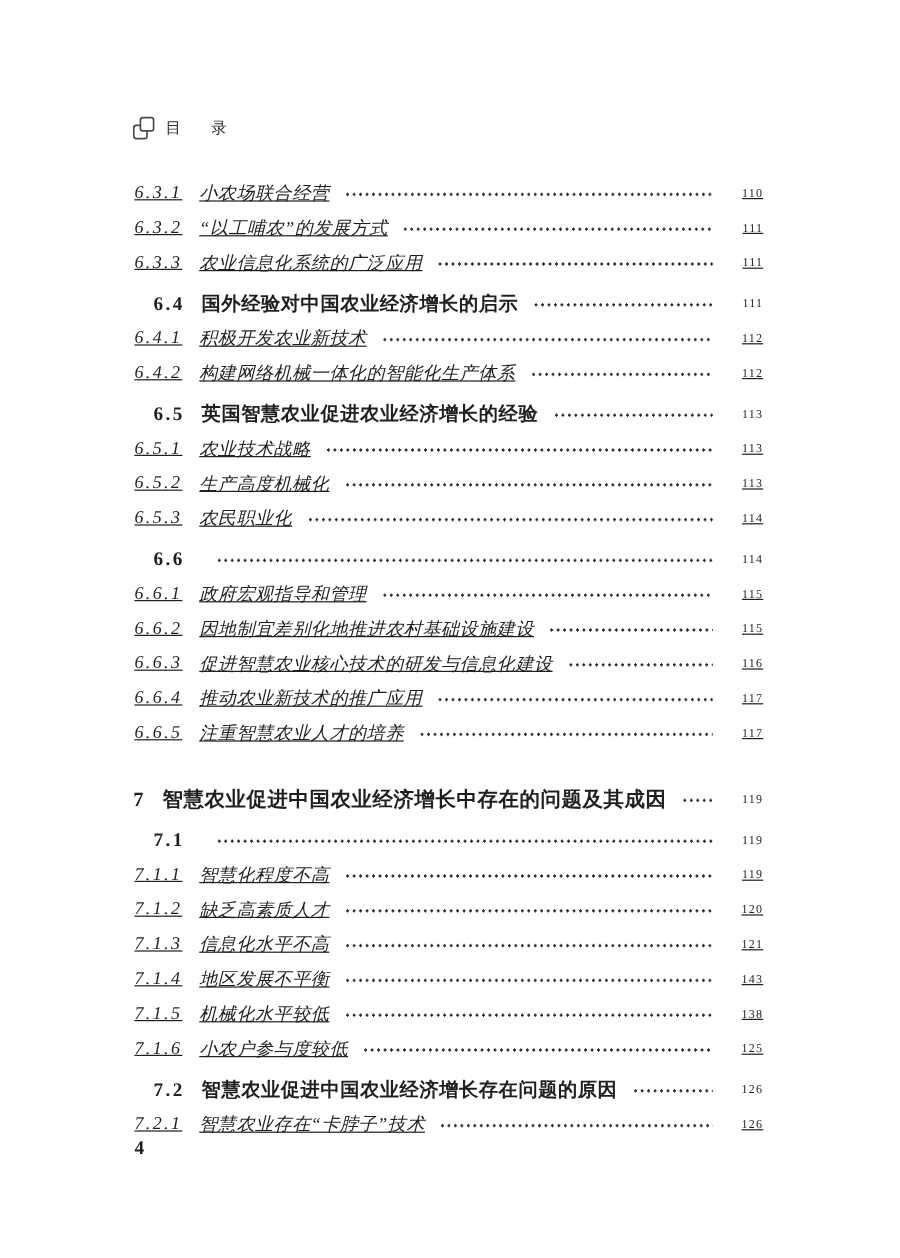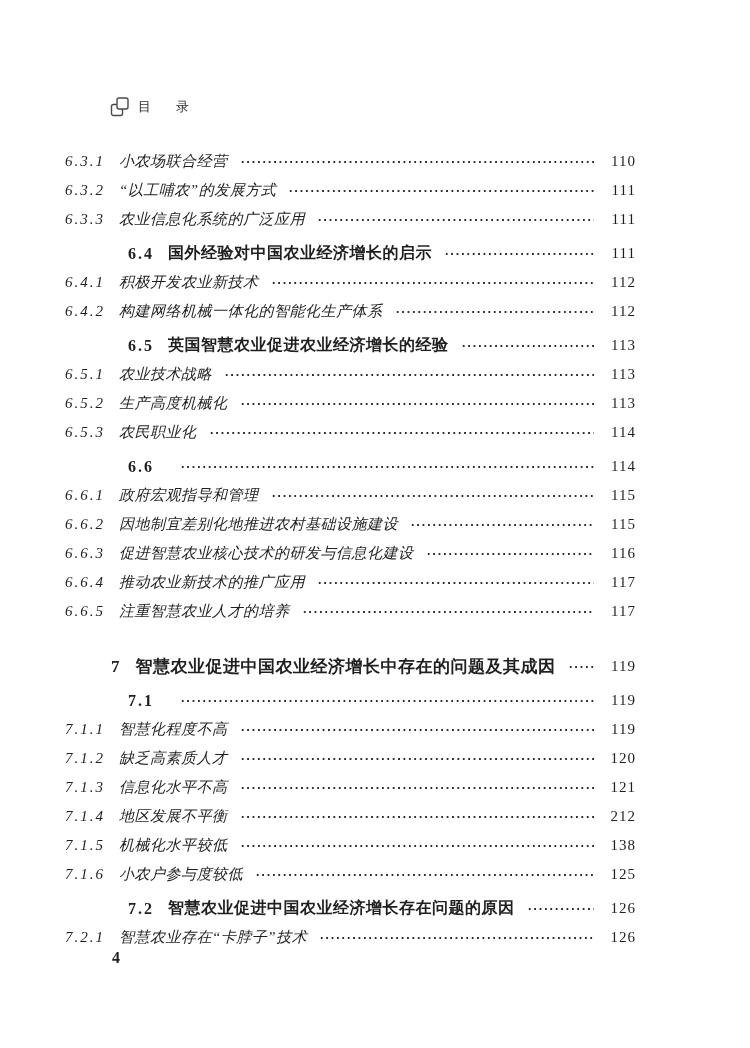--- a/index.html
+++ b/index.html
@@ -27,37 +27,37 @@
     padding-right:114px; font-size:15px; color:#1f1f1f;
   }
   .toc-row.level-1 {
     padding-left:111px; margin-top:26px;
     font-family:"Liberation Sans", sans-serif; font-weight:bold; font-size:17px;
   }
   .toc-row.level-2 {
     padding-left:128px; margin-top:5px;
     font-family:"Liberation Sans", sans-serif; font-weight:bold; font-size:16px;
   }
-  .toc-row.level-3 { padding-left:65px; font-style:italic; }
+  .toc-row.level-3 { padding-left:112px; font-style:italic;text-decoration:underline; }
   .toc-num {
     letter-spacing:2px; margin-right:14px; white-space:nowrap;
     font-family:"Liberation Serif", serif; font-style:normal;
   }
   .level-3 .toc-num { font-style:italic; }
   .toc-title { white-space:nowrap; letter-spacing:0.5px; }
   .toc-leader {
     flex:1; align-self:stretch; margin:0 8px 0 12px; min-width:16px;
     background-image:radial-gradient(circle, #2c2c2c 1.15px, rgba(0,0,0,0) 1.35px);
     background-size:5.4px 6px; background-repeat:repeat-x;
     background-position:left center;
   }
   .toc-page {
     min-width:34px; text-align:right; white-space:nowrap;
     font-family:"Liberation Serif", serif;
-    font-style:normal; font-weight:normal; font-size:15px; letter-spacing:1px;
+    font-style:normal; font-weight:normal; font-size:10px; letter-spacing:1px;
   }
   
   .folio {
     position:absolute; left:112px; top:949px;
     font-size:16px; font-weight:bold; font-family:"Liberation Serif", serif;
   }
 </style>
 </head>
 <body>
 
@@ -195,21 +195,21 @@
       <div class="toc-row level-3">
       <span class="toc-num">7.1.3</span>
       <span class="toc-title">信息化水平不高</span>
       <span class="toc-leader"></span>
       <span class="toc-page">121</span>
     </div>
       <div class="toc-row level-3">
       <span class="toc-num">7.1.4</span>
       <span class="toc-title">地区发展不平衡</span>
       <span class="toc-leader"></span>
-      <span class="toc-page">212</span>
+      <span class="toc-page">143</span>
     </div>
       <div class="toc-row level-3">
       <span class="toc-num">7.1.5</span>
       <span class="toc-title">机械化水平较低</span>
       <span class="toc-leader"></span>
       <span class="toc-page">138</span>
     </div>
       <div class="toc-row level-3">
       <span class="toc-num">7.1.6</span>
       <span class="toc-title">小农户参与度较低</span>

